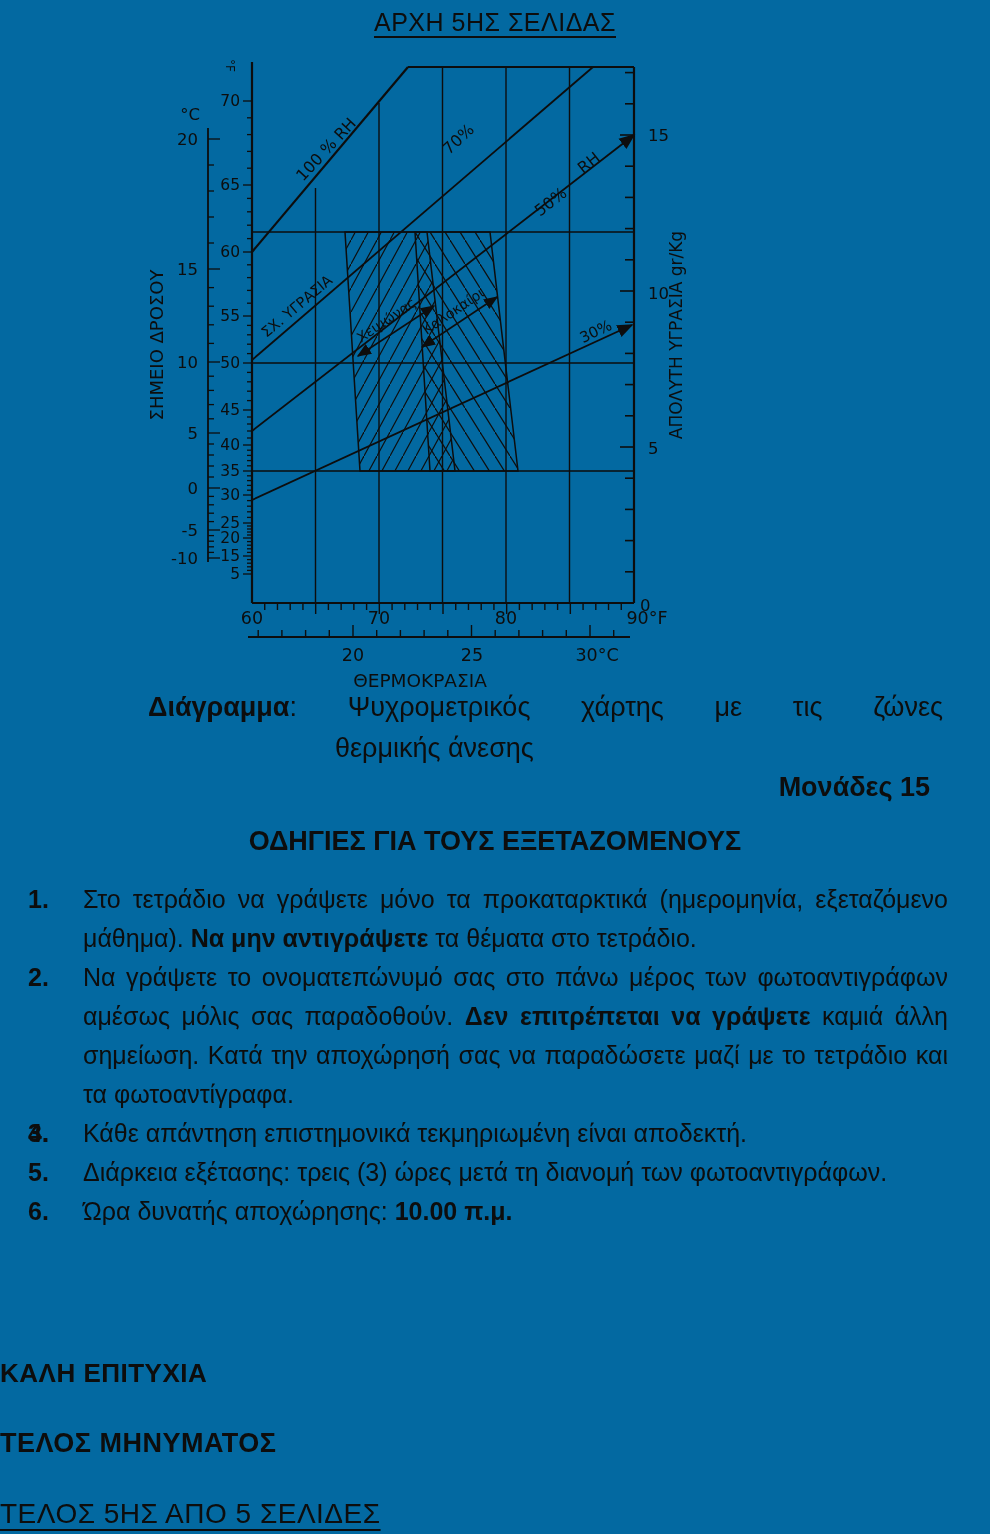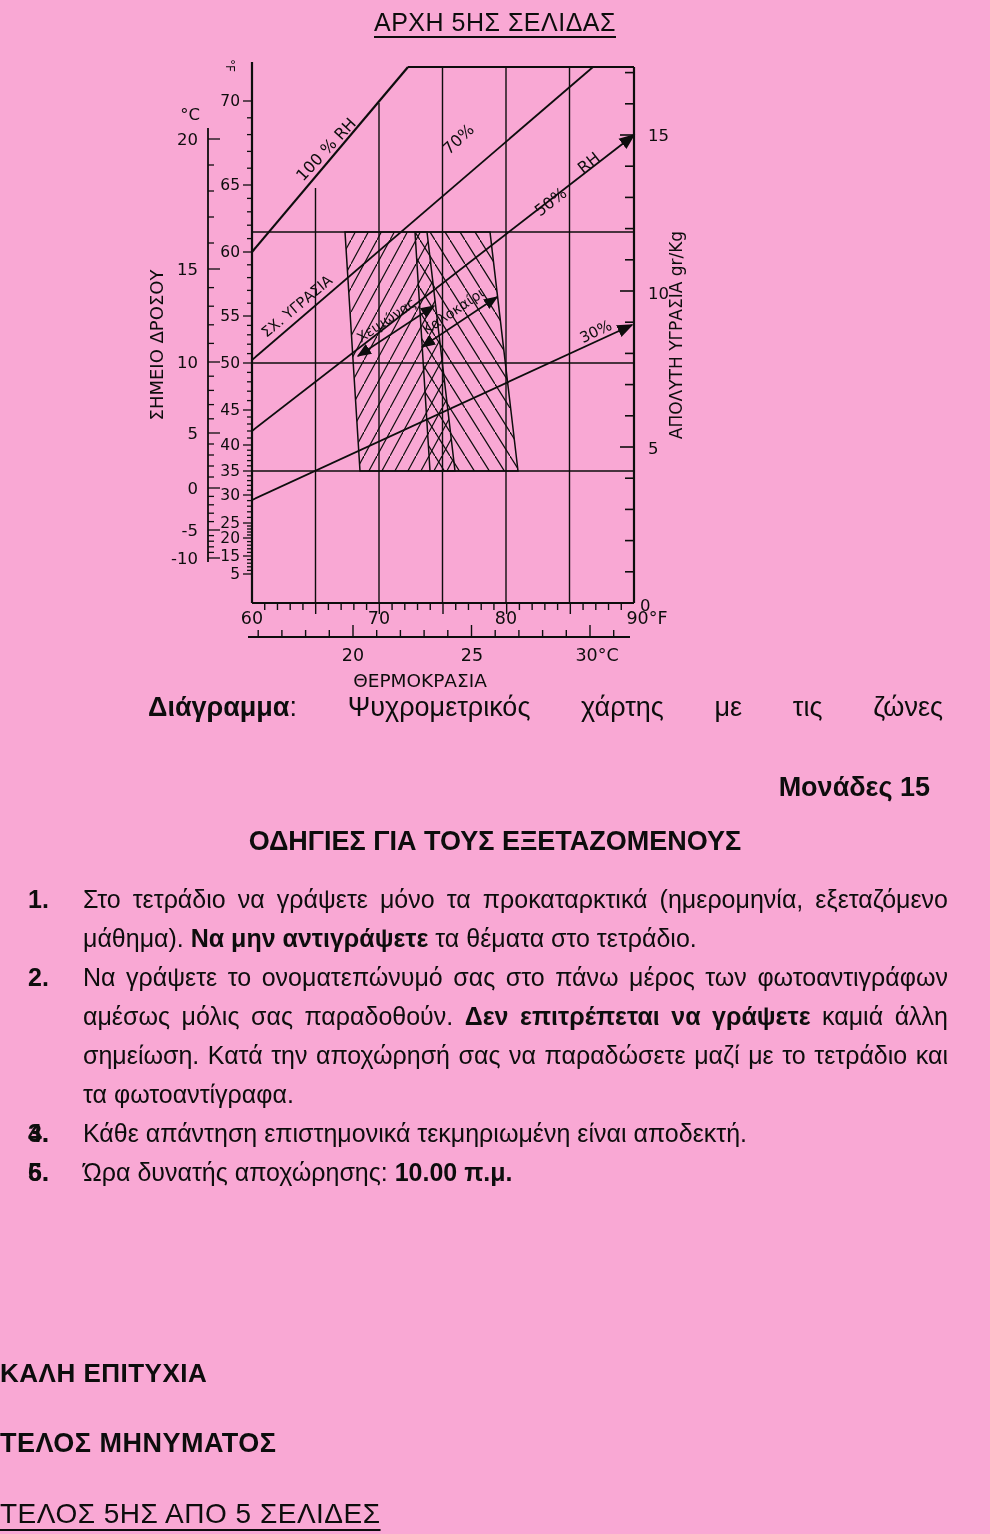--- a/index.html
+++ b/index.html
@@ -1,16 +1,16 @@
 <!DOCTYPE html>
 <html><head>
 <meta charset="utf-8">
 <style>
   html,body{margin:0;padding:0;background:#e8e8e8}
-  .page{position:relative;width:990px;height:1534px;margin:0 auto;background:#f9a8d4;
+  .page{position:relative;width:990px;height:1534px;margin:0 auto;background:#0369a1;
         font-family:"Liberation Sans",sans-serif;color:#0d0d0d;overflow:hidden}
   .title{position:absolute;top:8px;left:0;width:100%;text-align:center;font-size:25px;
          letter-spacing:.5px;text-decoration:underline;text-underline-offset:5px}
   .chart-svg{position:absolute;left:140px;top:30px;width:570px;height:662px}
   .chart-svg text{font-family:"DejaVu Sans",sans-serif;fill:#0d0d0d}
   .caption{position:absolute;top:687px;left:148px;width:795px;font-size:27px;line-height:41px}
   .cap1{text-align:justify;text-align-last:justify}
   .cap2{margin-left:187px}
   .cap-label{font-weight:bold}
   .points{position:absolute;top:772px;right:60px;font-weight:bold;font-size:27px}
@@ -308,20 +308,21 @@
     </g>
 
     <g font-size="14" text-anchor="middle">
       <text transform="rotate(-34 389 324)" x="389" y="324">Χειμώνας</text>
       <text transform="rotate(-34 456 315)" x="456" y="315">Καλοκαίρι</text>
     </g>
   </svg>
 
   <div class="caption">
     <div class="cap1"><span class="cap-label">Διάγραμμα</span><span>: </span><span>Ψυχρομετρικός χάρτης με τις ζώνες</span></div>
+    <div class="cap2">θερμικής άνεσης</div>
   </div>
 
   <div class="points">Μονάδες 15</div>
 
   <div class="instr-title">ΟΔΗΓΙΕΣ ΓΙΑ ΤΟΥΣ ΕΞΕΤΑΖΟΜΕΝΟΥΣ</div>
 
   <div class="list">
     <div class="item">
       <span class="num">1.</span>
       <span class="body"><span>Στο τετράδιο να γράψετε μόνο τα προκαταρκτικά (ημερομηνία, εξεταζόμενο μάθημα). </span><span class="b">Να μην αντιγράψετε</span><span> τα θέματα στο τετράδιο.</span></span>
@@ -332,20 +333,21 @@
     </div>
     <div class="item">
       <span class="num">3.</span>
     </div>
     <div class="item">
       <span class="num">4.</span>
       <span class="body"><span>Κάθε απάντηση επιστημονικά τεκμηριωμένη είναι αποδεκτή.</span></span>
     </div>
     <div class="item">
       <span class="num">5.</span>
+      <span class="body"><span>Διάρκεια εξέτασης: τρεις (3) ώρες μετά τη διανομή των φωτοαντιγράφων.</span></span>
     </div>
     <div class="item">
       <span class="num">6.</span>
       <span class="body"><span>Ώρα δυνατής αποχώρησης: </span><span class="b">10.00 π.μ.</span></span>
     </div>
   </div>
 
   <div class="footer-line f1">ΚΑΛΗ ΕΠΙΤΥΧΙΑ</div>
   <div class="footer-line f2">ΤΕΛΟΣ ΜΗΝΥΜΑΤΟΣ</div>
   <div class="footer-line f3">ΤΕΛΟΣ 5ΗΣ ΑΠΟ 5 ΣΕΛΙΔΕΣ</div>

